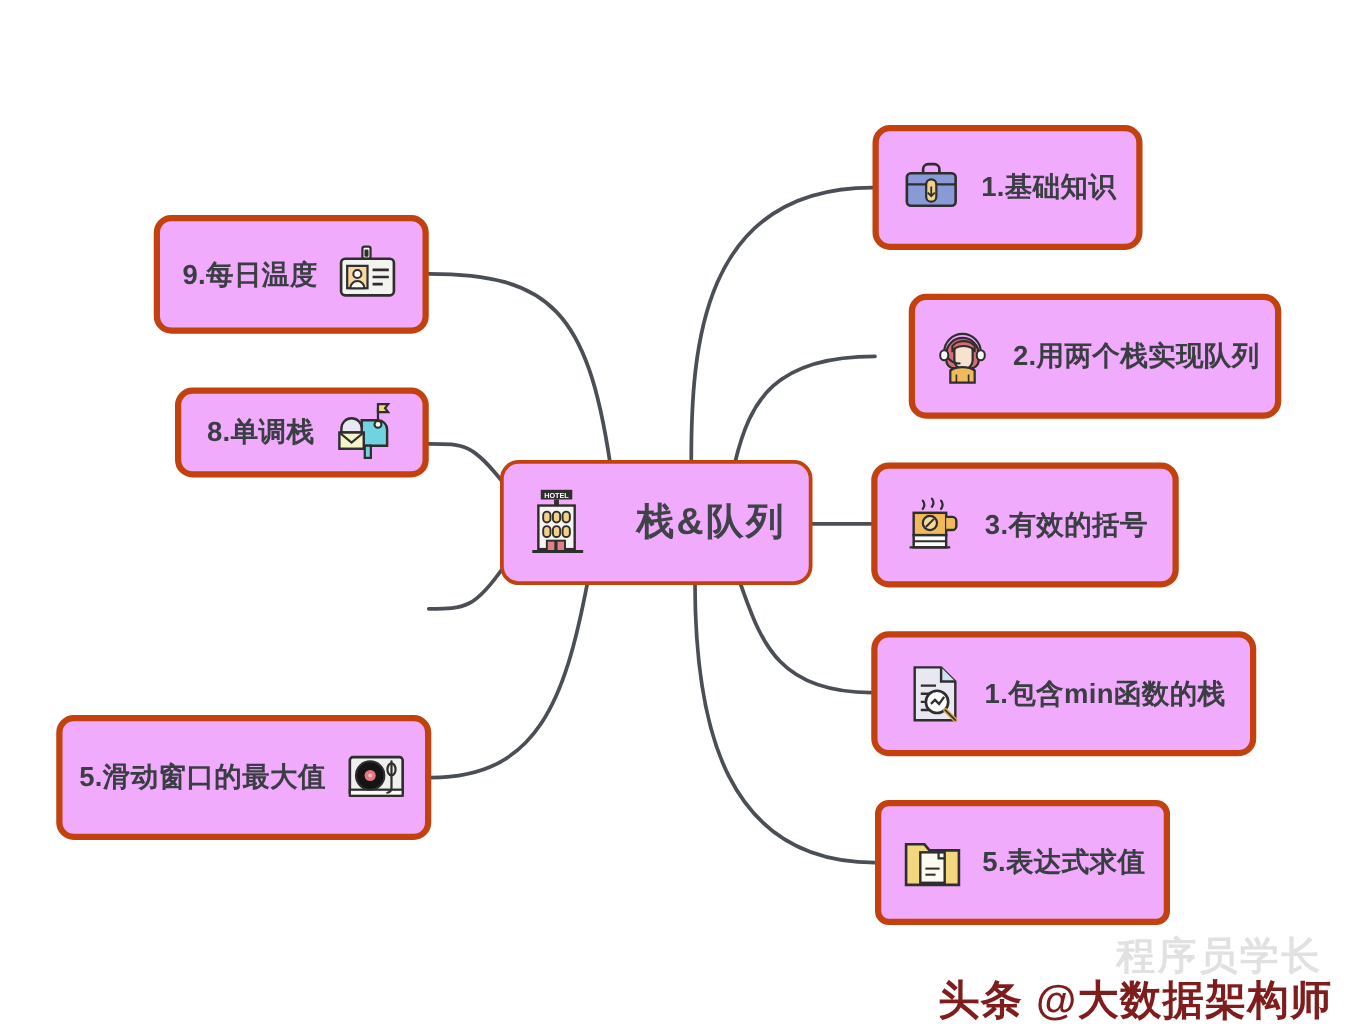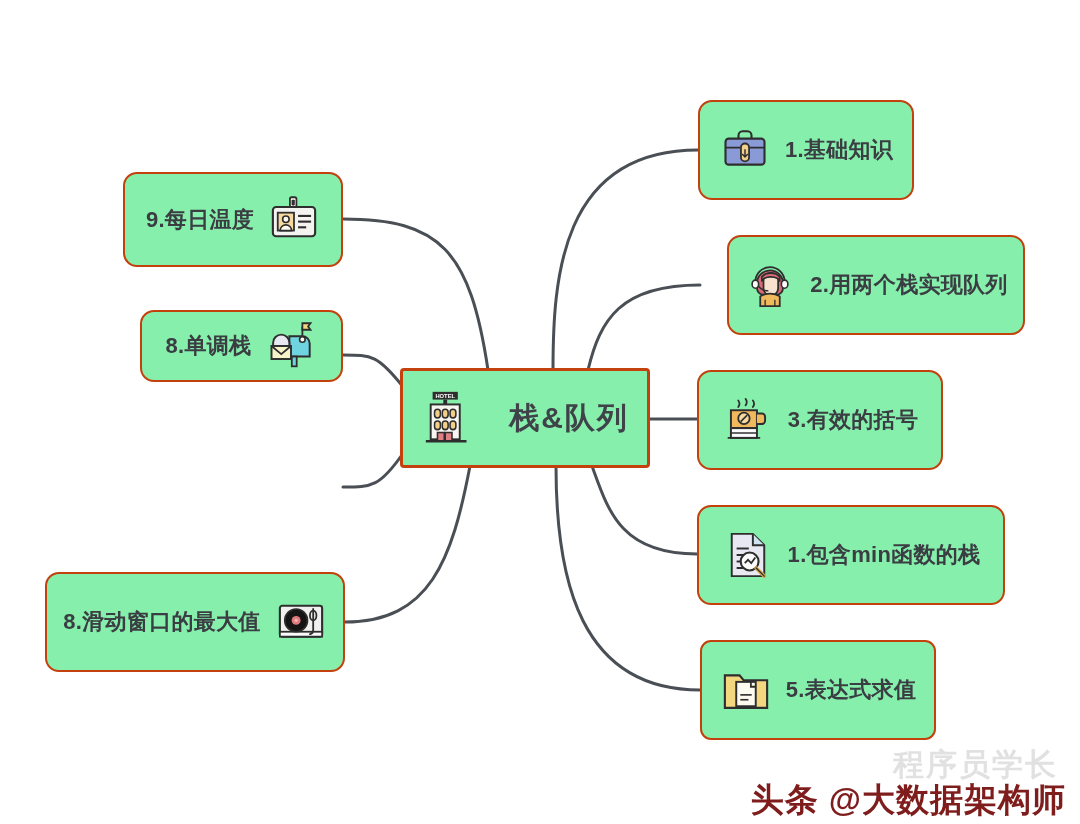--- a/index.html
+++ b/index.html
@@ -21,33 +21,33 @@
     position: absolute;
     left: 0;
     top: 0;
     width: 1080px;
     height: 824px;
     pointer-events: none;
   }
   .node {
     position: absolute;
     box-sizing: border-box;
-    background: #86efac;
-    border: 2px solid #c2410c;
+    background: #f0abfc;
+    border: 5px solid #c2410c;
     border-radius: 14px;
     display: flex;
     align-items: center;
     justify-content: center;
     gap: 14px;
     padding: 0 6px;
     z-index: 3;
   }
   .node.central {
     border-width: 3px;
-    border-radius: 4px;
+    border-radius: 15px;
     gap: 26px;
   }
   .node-label {
     color: #3a3d42;
     font-size: 22px;
     font-weight: bold;
     letter-spacing: 0.3px;
     white-space: nowrap;
     line-height: 1;
   }
@@ -207,21 +207,21 @@
         <rect x="20" y="22" width="24" height="30" fill="#fdfbef" stroke="#2e2e2e" stroke-width="2.4"></rect>
         <path d="M38 22 v6 h6" fill="none" stroke="#2e2e2e" stroke-width="2.2"></path>
         <line x1="25" y1="38" x2="39" y2="38" stroke="#2e2e2e" stroke-width="2"></line>
         <line x1="25" y1="44" x2="35" y2="44" stroke="#2e2e2e" stroke-width="2"></line>
       </svg>
     </span>
     <span class="node-label">5.表达式求值</span>
   </div>
 
   <div class="node" style="left:45px; top:572px; width:300px; height:100px;">
-    <span class="node-label">8.滑动窗口的最大值</span>
+    <span class="node-label">5.滑动窗口的最大值</span>
     <span class="node-icon">
       <svg width="52" height="52" viewBox="0 0 64 64">
         <rect x="6" y="12" width="52" height="38" rx="3" fill="#f0f0ee" stroke="#2e2e2e" stroke-width="2.6"></rect>
         <rect x="6" y="44" width="52" height="6" fill="#fbfbfb" stroke="#2e2e2e" stroke-width="2.2"></rect>
         <circle cx="26" cy="30" r="14" fill="#141414" stroke="#2e2e2e" stroke-width="2"></circle>
         <circle cx="26" cy="30" r="5.5" fill="#e0797e"></circle>
         <circle cx="26" cy="30" r="2" fill="#f3b5b8"></circle>
         <ellipse cx="47" cy="24" rx="4" ry="6" fill="none" stroke="#2e2e2e" stroke-width="2.2"></ellipse>
         <path d="M47 16 v26 q0 4 -4 5" fill="none" stroke="#2e2e2e" stroke-width="2.2" stroke-linecap="round"></path>
       </svg>

